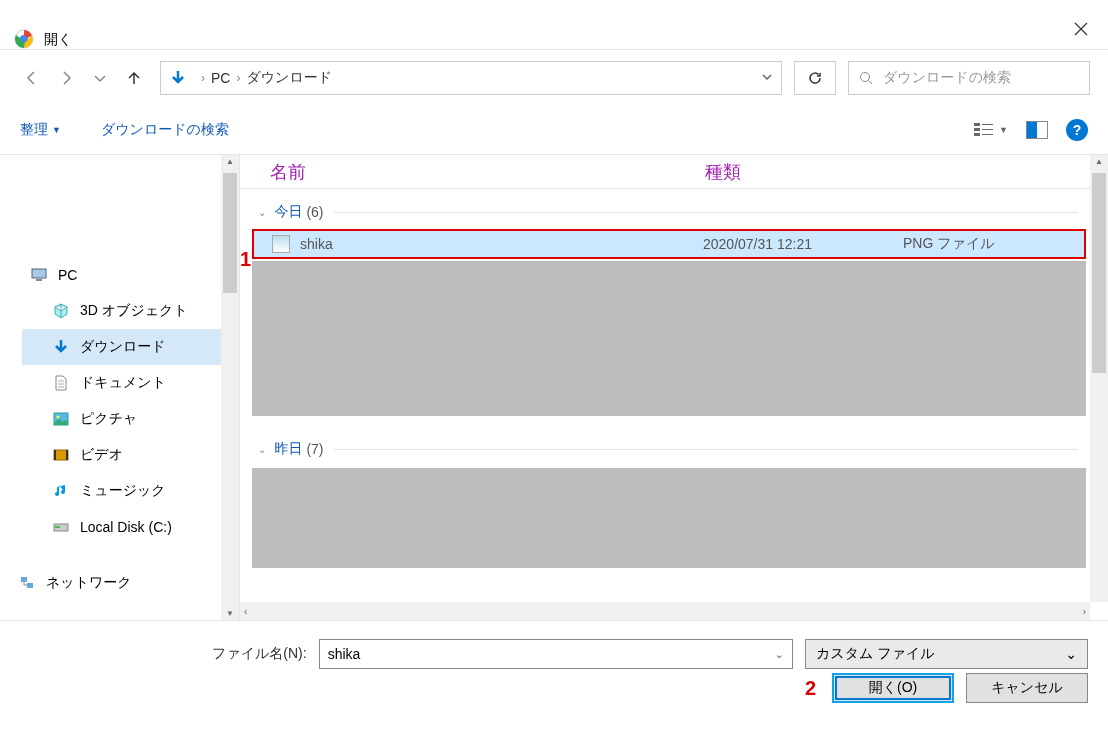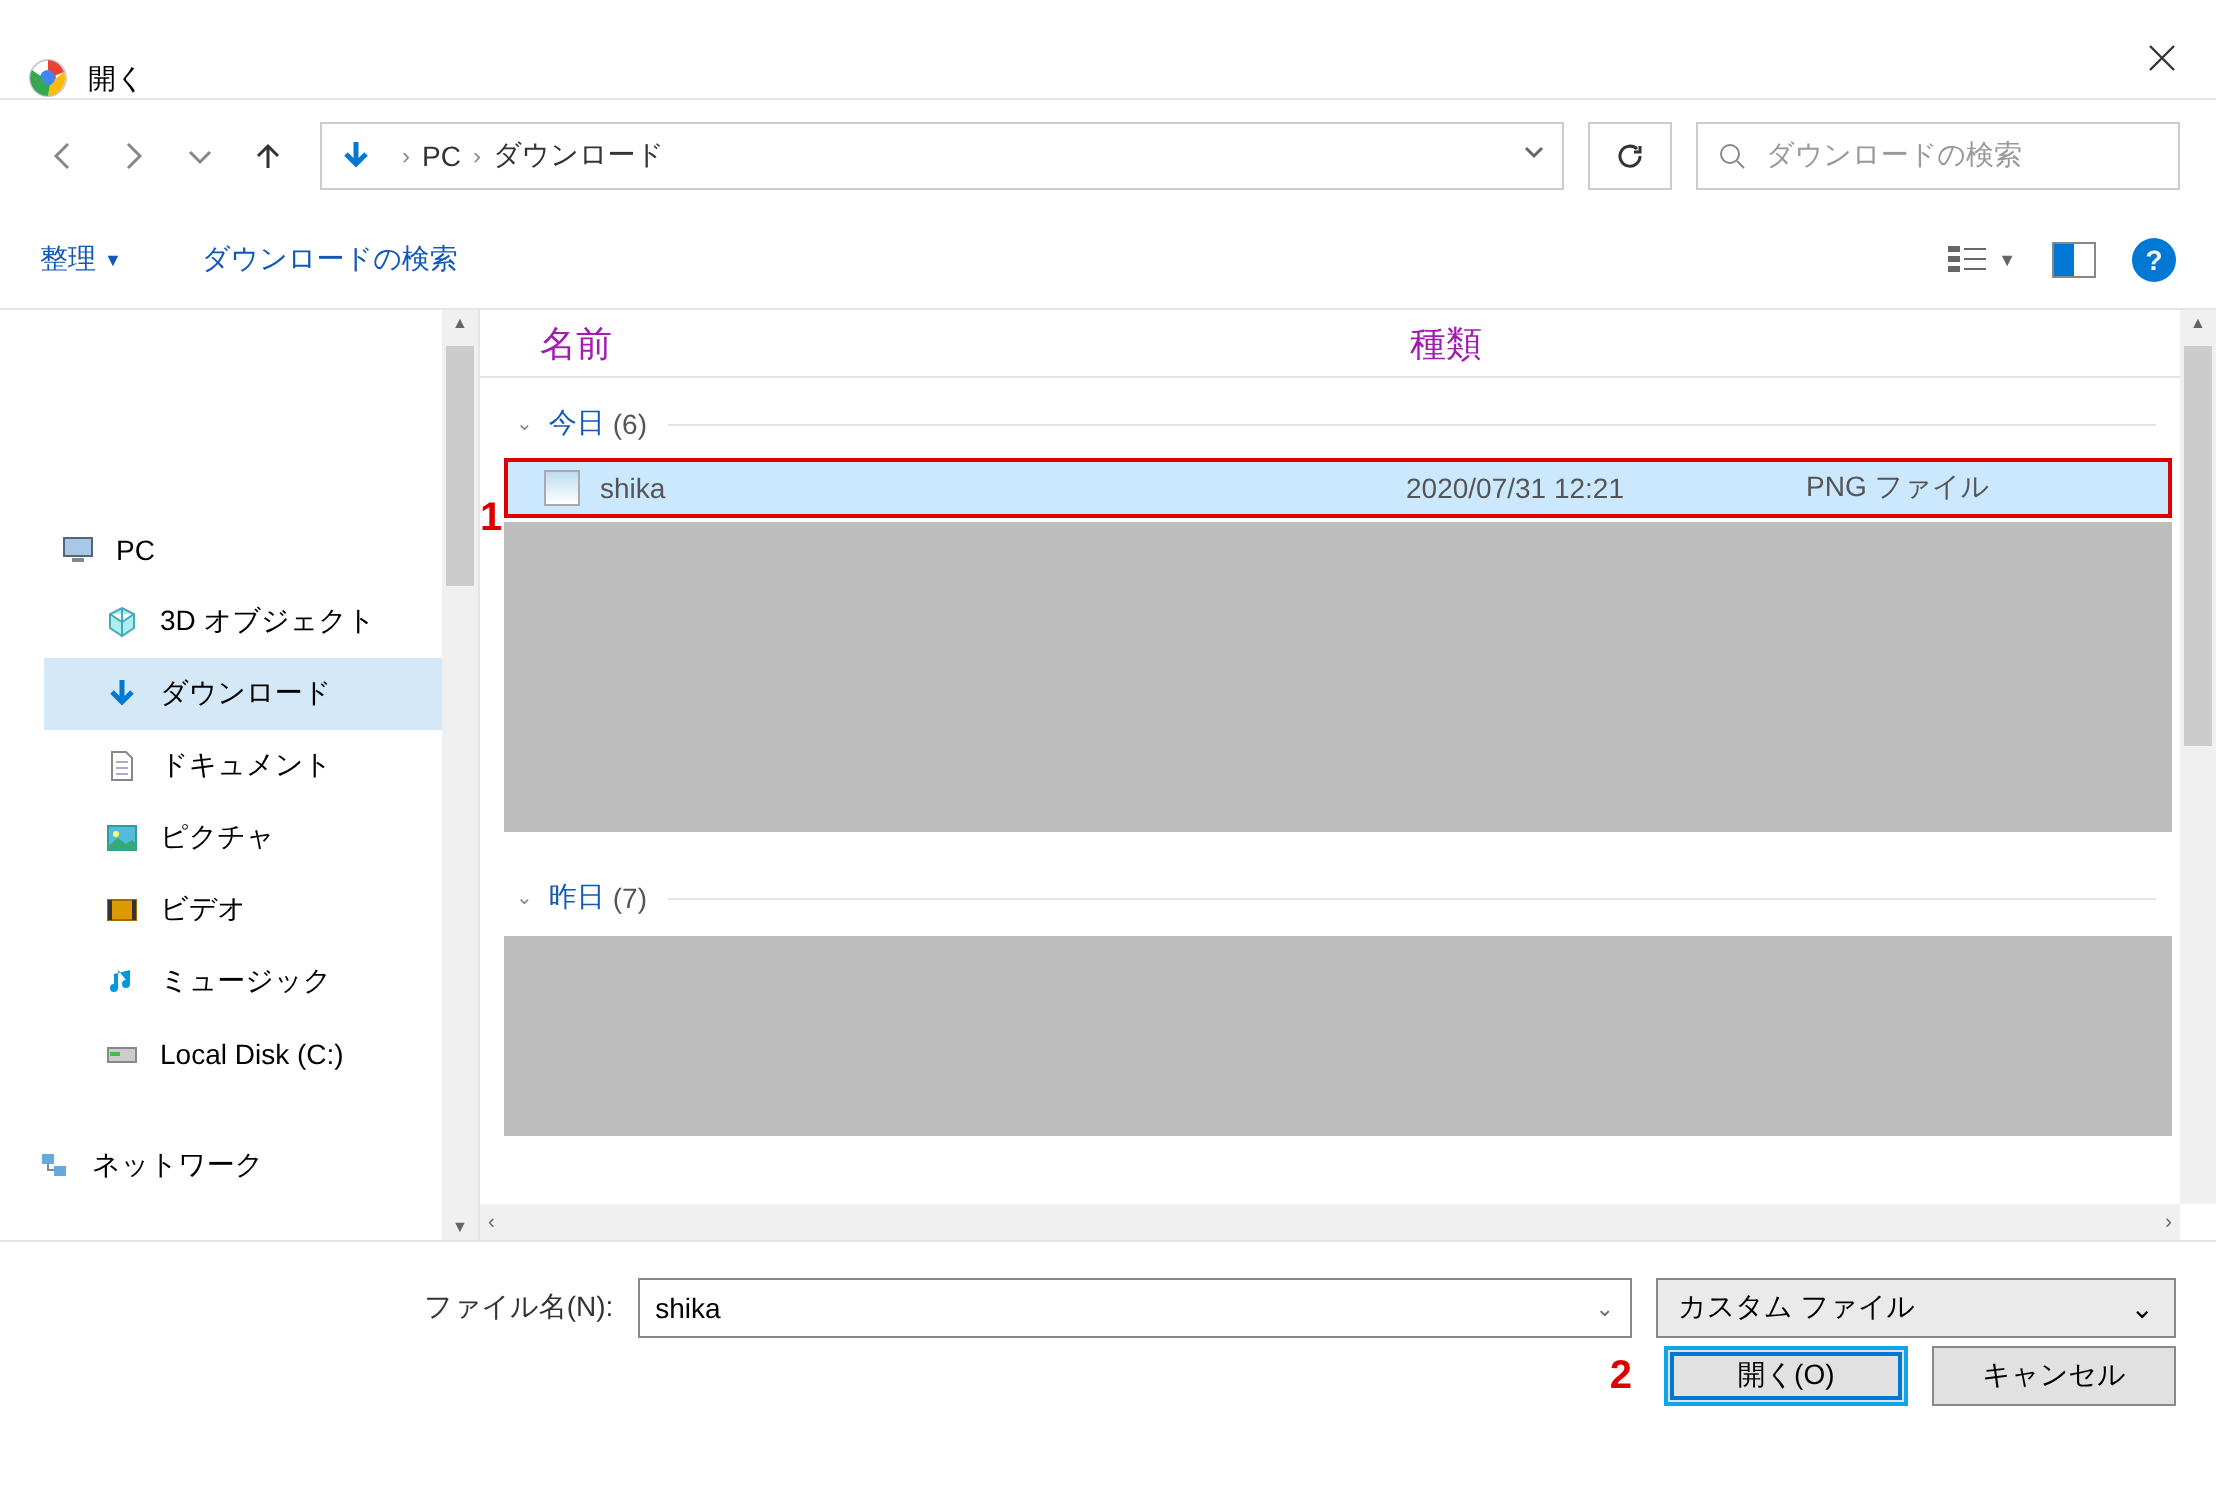--- a/index.html
+++ b/index.html
@@ -71,21 +71,21 @@
 .content-scroll { position: absolute; right: 0; top: 0; width: 18px; bottom: 18px; background: #f0f0f0; }
 .content-scroll::before { content: "▲"; position: absolute; top: 2px; left: 0; right: 0; text-align: center; font-size: 8px; color: #666; }
 .content-thumb { position: absolute; left: 2px; right: 2px; top: 18px; height: 200px; background: #ccc; }
 .h-scroll { position: absolute; bottom: 0; left: 0; right: 18px; height: 18px; background: #f0f0f0; display: flex; align-items: center; justify-content: space-between; padding: 0 4px; font-size: 10px; color: #666; }
 
 .bottom { border-top: 1px solid #e5e5e5; padding: 18px 20px 12px; }
 .filename-row { display: flex; align-items: center; gap: 12px; margin-bottom: 4px; padding-left: 192px; }
 .fn-label { font-size: 14px; color: #333; white-space: nowrap; }
 .fn-input { flex: 1; height: 30px; border: 1px solid #888; padding: 0 8px; font-size: 14px; display: flex; align-items: center; justify-content: space-between; background: #fff; }
 .fn-input .caret { color: #666; font-size: 11px; }
-.filter-select { width: 260px; height: 30px; border: 1px solid #888; padding: 0 10px; font-size: 14px; display: flex; align-items: center; justify-content: space-between; background: #eaeaea; }
+.filter-select { width: 283px; height: 30px; border: 1px solid #888; padding: 0 10px; font-size: 14px; display: flex; align-items: center; justify-content: space-between; background: #eaeaea; }
 .btn-row { display: flex; justify-content: flex-end; gap: 12px; align-items: center; }
 .annotation-2 { color: #d00; font-weight: bold; font-size: 20px; margin-right: 4px; }
 .btn { width: 122px; height: 30px; border: 1px solid #888; background: #e1e1e1; font-size: 14px; display: flex; align-items: center; justify-content: center; }
 .btn.primary { border: 2px solid #0ea5e9; padding: 1px; justify-content: flex-end; }
 .btn.primary-inner { border: 2px solid #0078d4; width: 100%; height: 100%; display: flex; align-items: center; justify-content: center; background: #e1e1e1; }
 
 .down-arrow-icon { color: #0078d4; }
 .preview-icon { width: 22px; height: 18px; border: 1px solid #888; position: relative; }
 .preview-icon::before { content: ""; position: absolute; left: 0; top: 0; bottom: 0; width: 50%; background: #0078d4; }
 </style>

